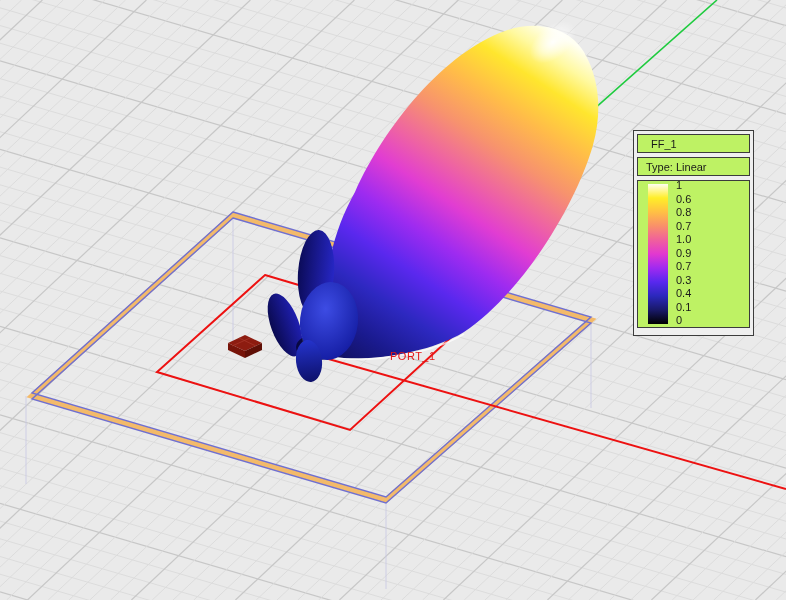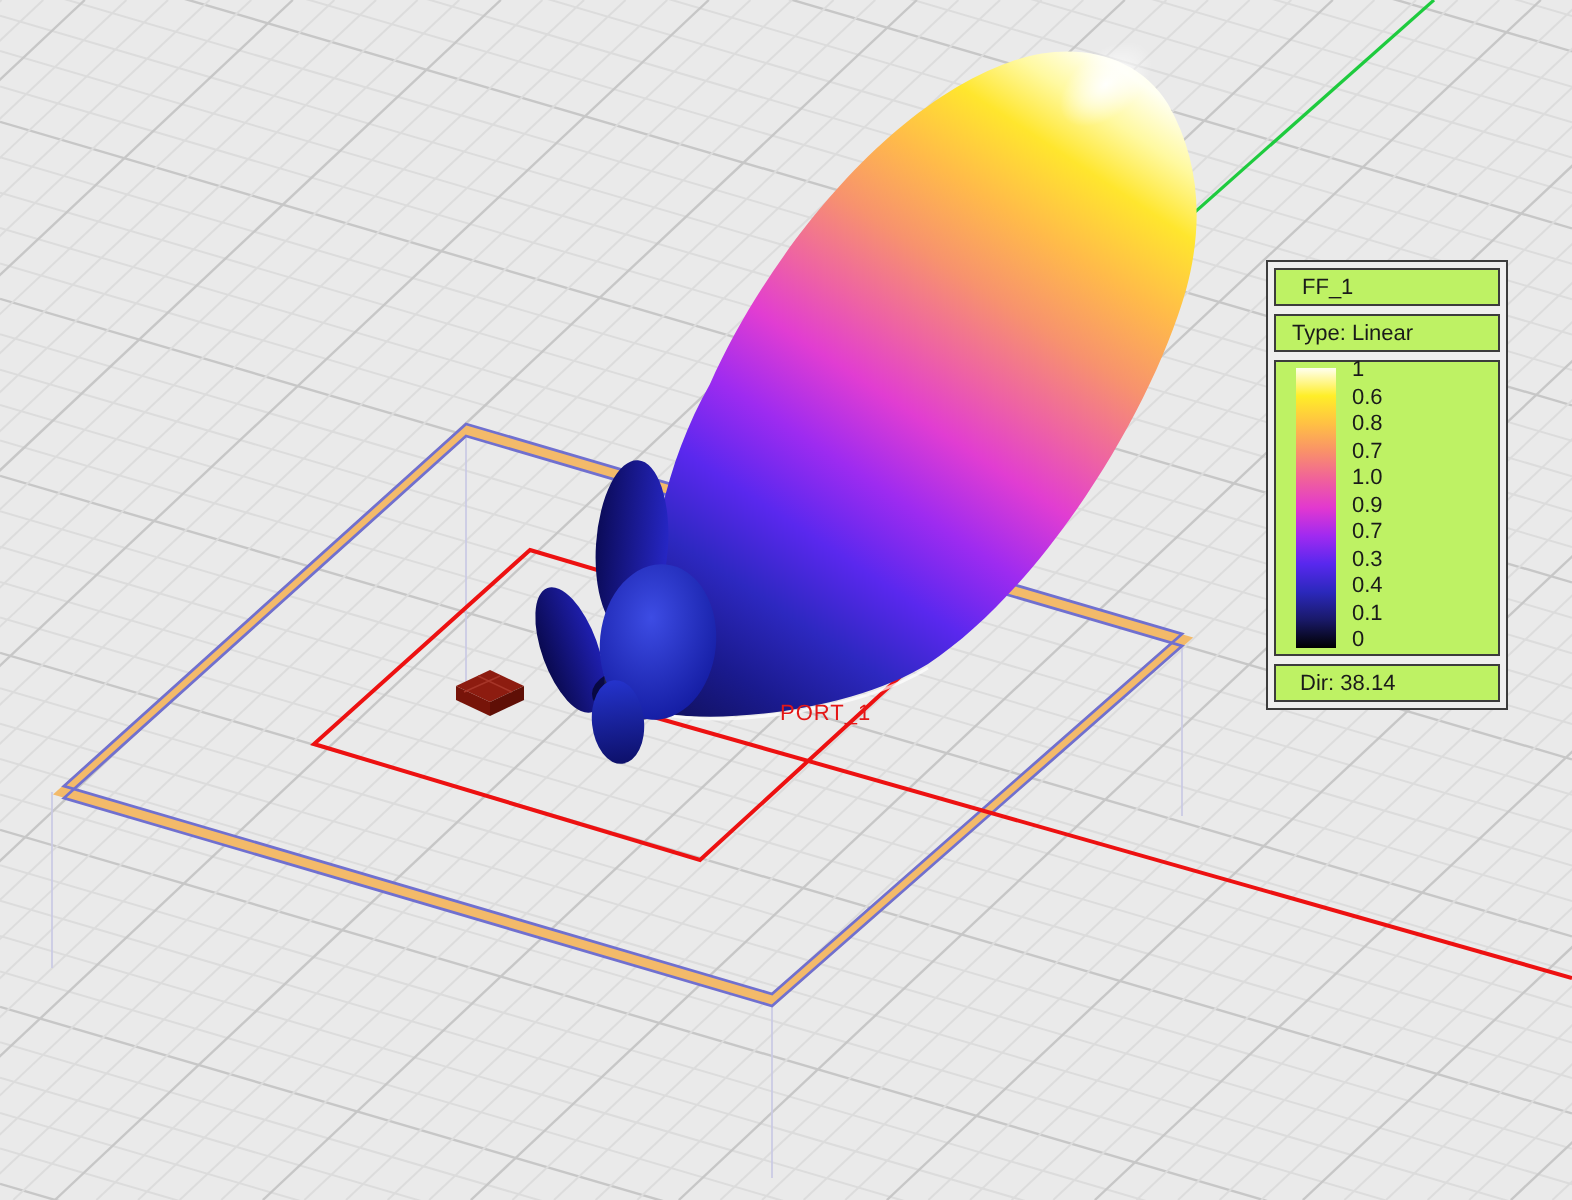--- a/index.html
+++ b/index.html
@@ -243,16 +243,15 @@
           <div>0.7</div>
           <div>1.0</div>
           <div>0.9</div>
           <div>0.7</div>
           <div>0.3</div>
           <div>0.4</div>
           <div>0.1</div>
           <div>0</div>
         </div>
     </div>
-    <div class="lg-box lg-dir">Dir: 38.14</div>
   </div>
 
 </div>
 
 </body></html>

